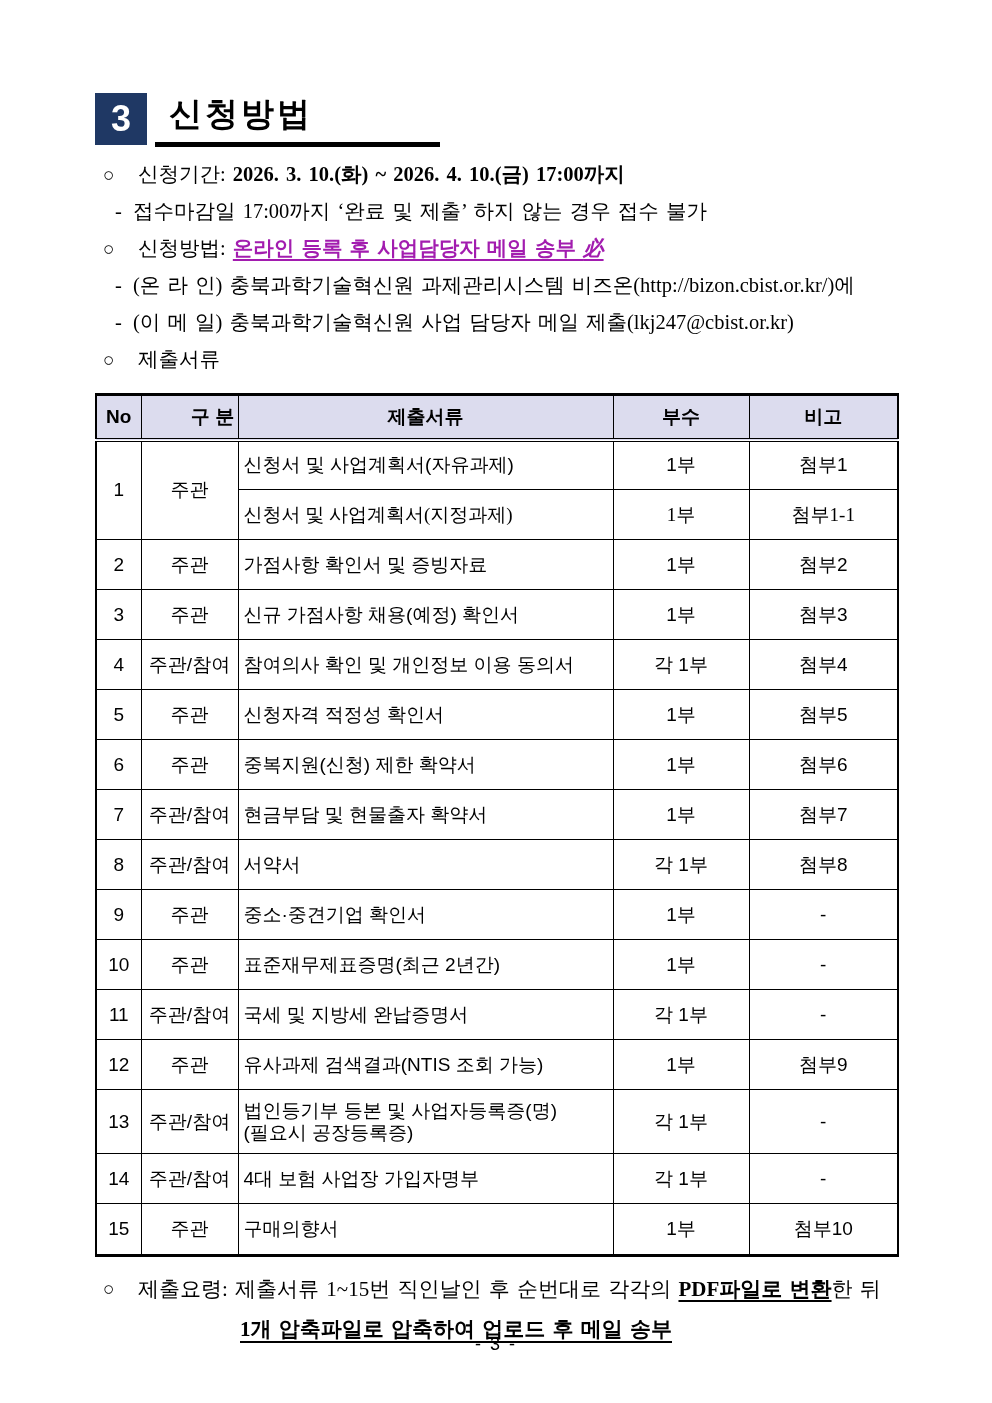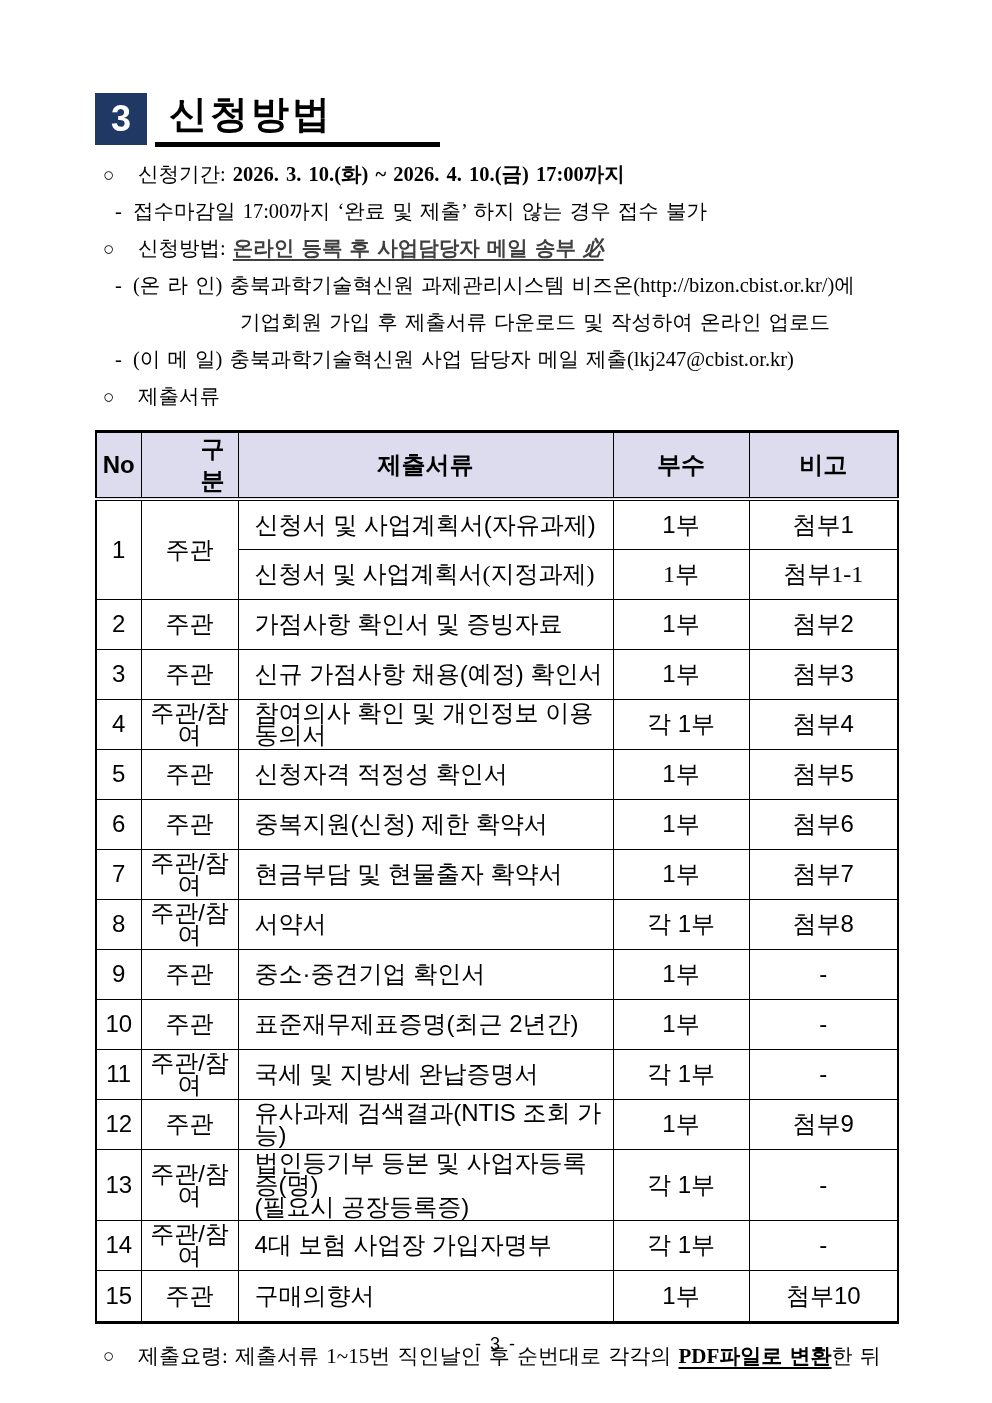--- a/index.html
+++ b/index.html
@@ -25,21 +25,21 @@
     color: #fff;
     display: flex; align-items: center; justify-content: center;
     font-family: "Liberation Sans", "DejaVu Sans", sans-serif;
     font-weight: bold;
     font-size: 36px;
   }
   .title-wrap { margin-left: 22px; padding-top: 0px; }
   .page-title {
     font-family: "Liberation Sans", "DejaVu Sans", sans-serif;
     font-weight: bold;
-    font-size: 38px;
+    font-size: 33px;
     letter-spacing: 3px;
     line-height: 42px;
     padding-bottom: 5px;
   }
   .title-underline {
     width: 285px; height: 5px;
     background: #000;
     margin-left: -14px;
     margin-top: 2px;
   }
@@ -61,21 +61,21 @@
   }
   .link-suffix { font-style: italic; }
 
   
   table.doc-table {
     width: 802px;
     margin-top: 19px;
     border-collapse: collapse;
     table-layout: fixed;
     font-family: "Liberation Sans", "DejaVu Sans", sans-serif;
-    font-size: 24px;
+    font-size: 19px;
     border: 2px solid #000;
     border-top-width: 3px;
     border-bottom-width: 3px;
   }
   .doc-table th {
     background: #dcdcee;
     font-weight: bold;
     height: 45px;
     border: 1.5px solid #000;
     border-bottom: 4px double #000;
@@ -83,21 +83,21 @@
   }
   .doc-table td {
     border: 1.5px solid #000;
     text-align: center;
     height: 50px;
     padding: 2px 4px;
     line-height: 22px;
   }
   .doc-table td.cell-doc {
     text-align: left;
-    padding-left: 16px;
+    padding-left: 5px;
   }
 
   
   .footer-note { margin-top: 17px; font-size: 21px; }
   .f-line1 { display: flex; line-height: 30px; }
   .hl {
     font-weight: bold;
     text-decoration: underline;
     text-underline-offset: 4px;
   }
@@ -142,28 +142,27 @@
         <span class="b-text"><span>신청기간: </span><span class="bold">2026. 3. 10.(화) ~ 2026. 4. 10.(금) 17:00까지</span></span>
       </div>
 
       <div class="b-line">
         <span class="marker-dash">-</span>
         <span class="b-text">접수마감일 17:00까지 ‘완료 및 제출’ 하지 않는 경우 접수 불가</span>
       </div>
 
       <div class="b-line">
         <span class="marker-circle">○</span>
-        <span class="b-text"><span>신청방법: </span><span class="link" style="color: #404040;"><span>온라인 등록 후 사업담당자 메일 송부 </span><span class="link-suffix">必</span></span></span>
+        <span class="b-text"><span>신청방법: </span><span class="link" style="color: #a21caf;"><span>온라인 등록 후 사업담당자 메일 송부 </span><span class="link-suffix">必</span></span></span>
       </div>
 
       <div class="b-line">
         <span class="marker-dash">-</span>
         <span class="b-text">(온 라 인) 충북과학기술혁신원 과제관리시스템 비즈온(http://bizon.cbist.or.kr/)에</span>
       </div>
-      <div class="cont-line">기업회원 가입 후 제출서류 다운로드 및 작성하여 온라인 업로드</div>
 
       <div class="b-line">
         <span class="marker-dash">-</span>
         <span class="b-text">(이 메 일) 충북과학기술혁신원 사업 담당자 메일 제출(lkj247@cbist.or.kr)</span>
       </div>
 
       <div class="b-line">
         <span class="marker-circle">○</span>
         <span class="b-text">제출서류</span>
       </div>
@@ -299,18 +298,19 @@
             <td class="cell-note">첨부10</td>
           </tr>
         </tbody>
     </table>
 
     <div class="footer-note">
       <div class="f-line1">
         <span class="marker-circle">○</span>
         <span class="b-text"><span>제출요령: </span><span>제출서류 1~15번 직인날인 후 순번대로 각각의 </span><span class="hl">PDF파일로 변환</span><span>한 뒤</span></span>
       </div>
+      <div class="f-line2">1개 압축파일로 압축하여 업로드 후 메일 송부</div>
     </div>
 
   </div>
 
   <div class="page-number">- 3 -</div>
 </div>
 
 </body></html>

